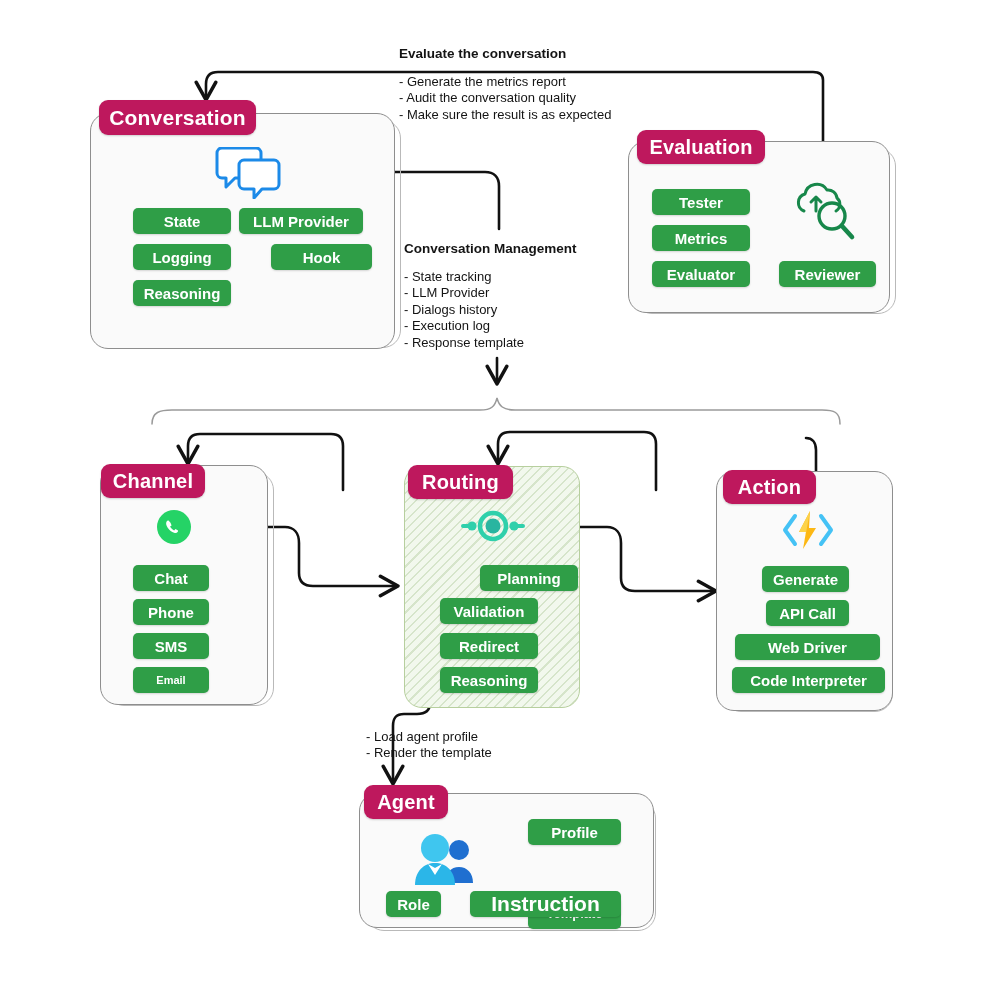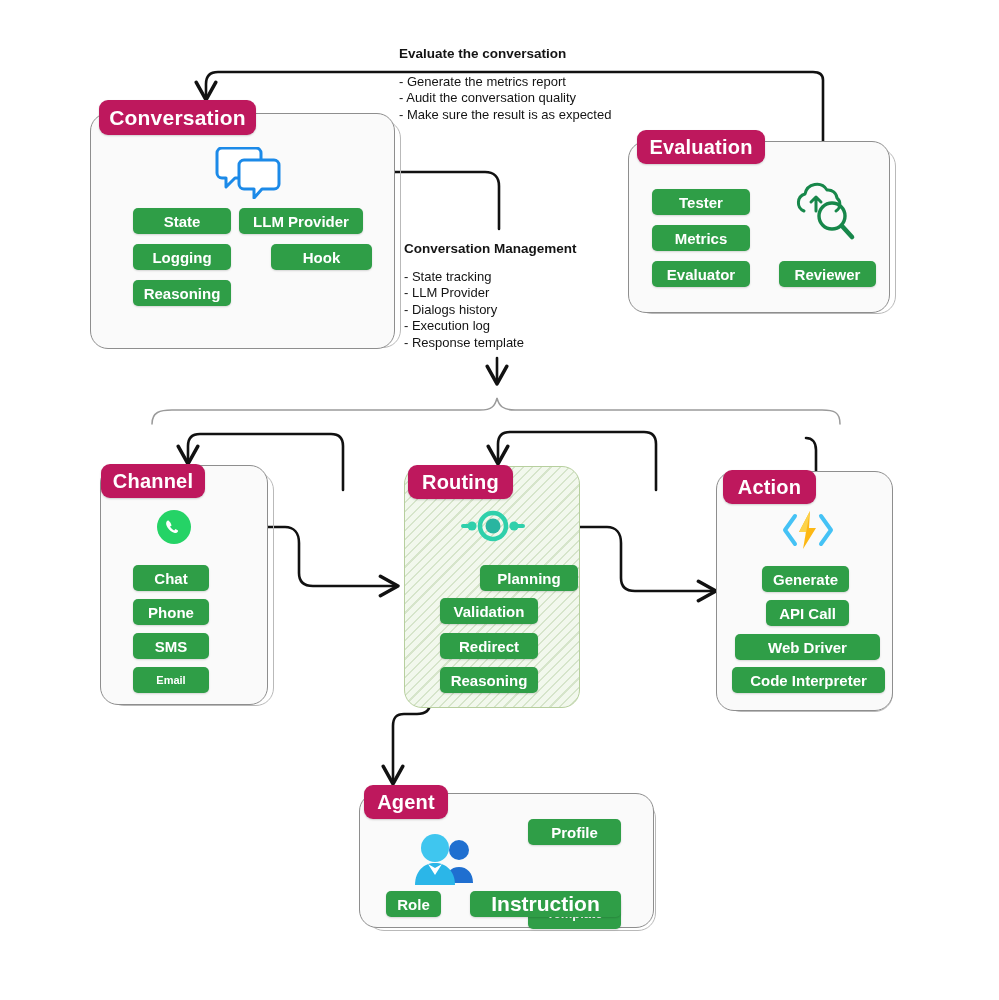--- a/index.html
+++ b/index.html
@@ -251,14 +251,18 @@
 
   <div class="note" style="left:404px;top:241px;">
     <div class="note-title">Conversation Management</div>
     <div class="note-line">- State tracking</div>
     <div class="note-line">- LLM Provider</div>
     <div class="note-line">- Dialogs history</div>
     <div class="note-line">- Execution log</div>
     <div class="note-line">- Response template</div>
   </div>
 
+  <div class="note" style="left:366px;top:729px;">
+    <div class="note-line">- Load agent profile</div>
+    <div class="note-line">- Render the template</div>
+  </div>
 
 </div>
 
 </body></html>

